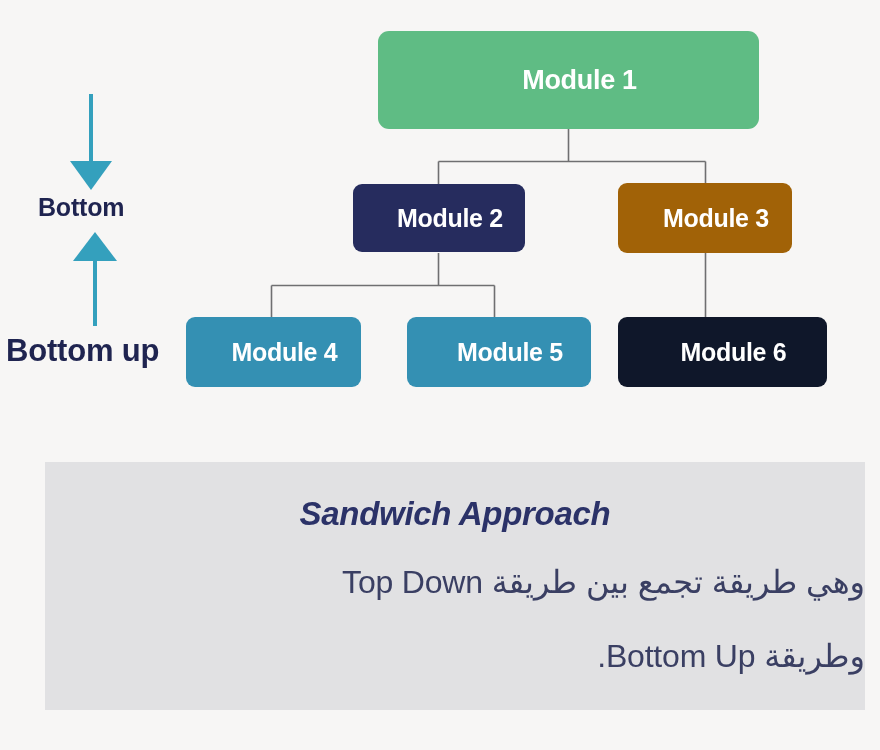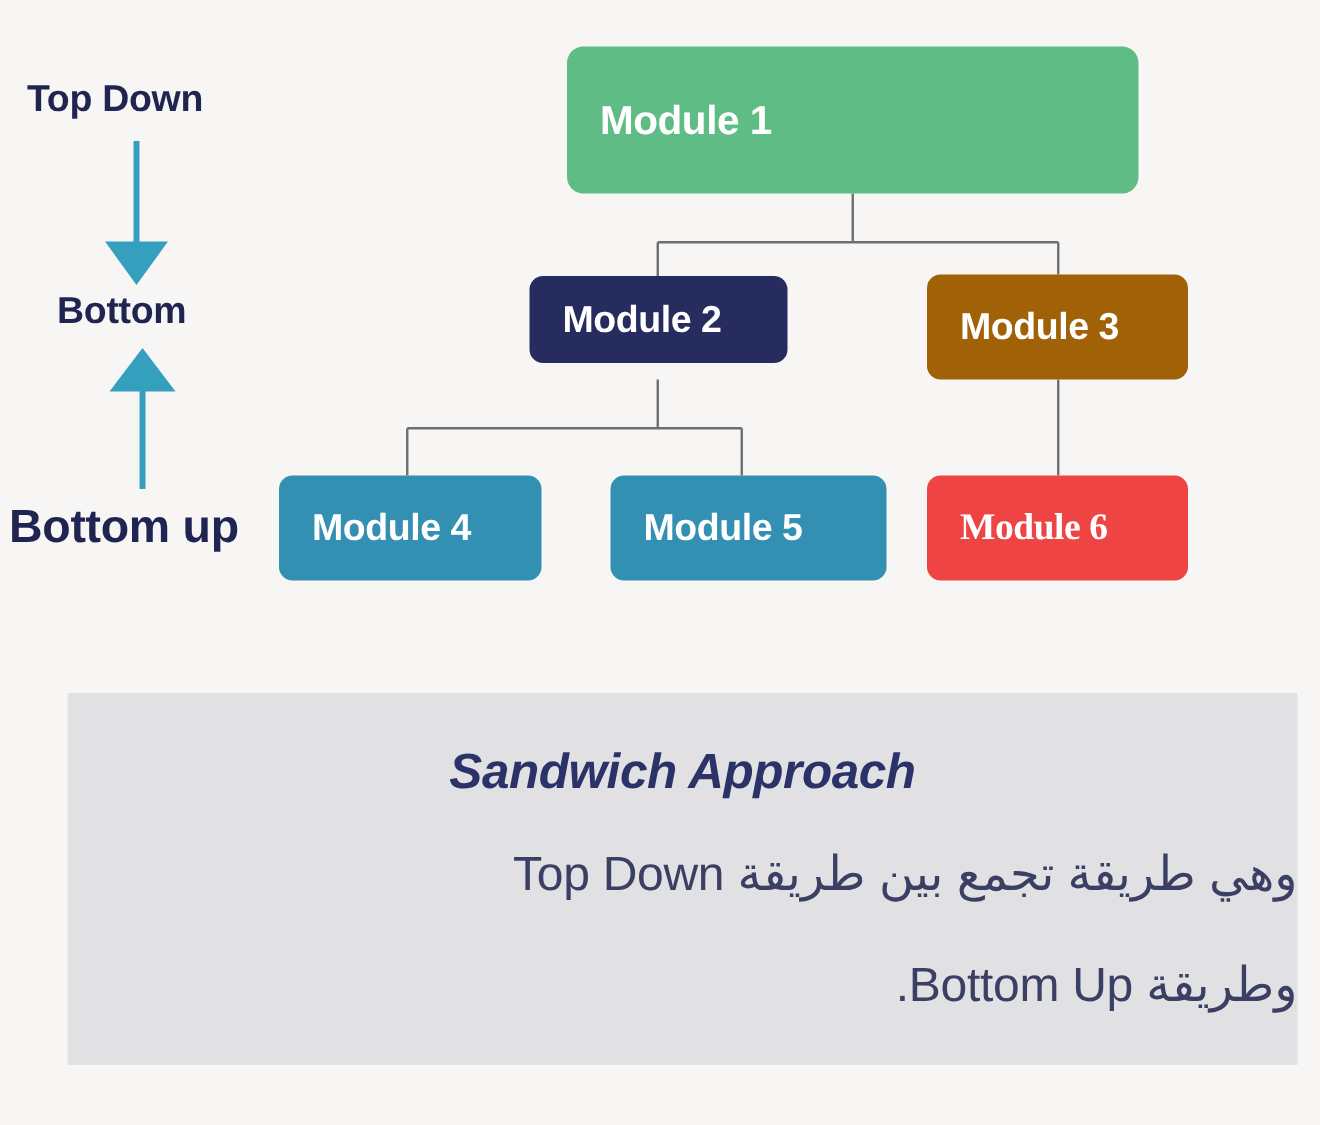--- a/index.html
+++ b/index.html
@@ -47,39 +47,39 @@
     position: absolute;
   }
   #arrow-down { left: 60px; top: 92px; }
   #arrow-up   { left: 64px; top: 230px; }
 
   
   .node {
     position: absolute;
     display: flex;
     align-items: center;
-    justify-content: flex-start;
+    justify-content: center;
     border-radius: 9px;
     color: #ffffff;
     font-weight: bold;
     letter-spacing: -0.3px;
     box-sizing: border-box;
     z-index: 2;
     padding-left: 22px;
   }
   #node-module-1 {
     left: 378px; top: 31px;
     width: 381px; height: 98px;
     background: #5fbc84;
     font-size: 27px;
     border-radius: 11px;
   }
   #node-module-2 {
     left: 353px; top: 184px;
-    width: 172px; height: 58px;
+    width: 172px; height: 68px;
     background: #262c5e;
     font-size: 25px;
   }
   #node-module-3 {
     left: 618px; top: 183px;
     width: 174px; height: 70px;
     background: #a16207;
     font-size: 25px;
   }
   #node-module-4 {
@@ -89,24 +89,23 @@
     font-size: 25px;
   }
   #node-module-5 {
     left: 407px; top: 317px;
     width: 184px; height: 70px;
     background: #3490b3;
     font-size: 25px;
   }
   #node-module-6 {
     left: 618px; top: 317px;
-    width: 174px; height: 70px;
-    background: #ef4444;
-    font-size: 25px;
-    font-family: Liberation Serif, serif;
+    width: 209px; height: 70px;
+    background: #0f172a;
+    font-size: 25px;
   }
   #connectors {
     position: absolute;
     left: 0; top: 0;
     z-index: 1;
   }
 
   
   #caption-panel {
     position: absolute;
@@ -139,21 +138,20 @@
     letter-spacing: -0.2px;
   }
   #caption-line-1 { top: 101px; }
   #caption-line-2 { top: 175px; }
 </style>
 </head>
 <body>
 
 <div id="stage">
 
-  <div class="axis-label" id="label-top-down">Top Down</div>
 
   <svg class="arrow-svg" id="arrow-down" width="62" height="100" viewBox="0 0 62 100">
     <line x1="31" y1="2" x2="31" y2="72" stroke="#34a0bd" stroke-width="4"></line>
     <polygon points="10,69 52,69 31,98" fill="#34a0bd"></polygon>
   </svg>
 
   <div class="axis-label" id="label-hybrid">Bottom</div>
 
   <svg class="arrow-svg" id="arrow-up" width="62" height="98" viewBox="0 0 62 98">
     <polygon points="31,2 53,31 9,31" fill="#34a0bd"></polygon>

